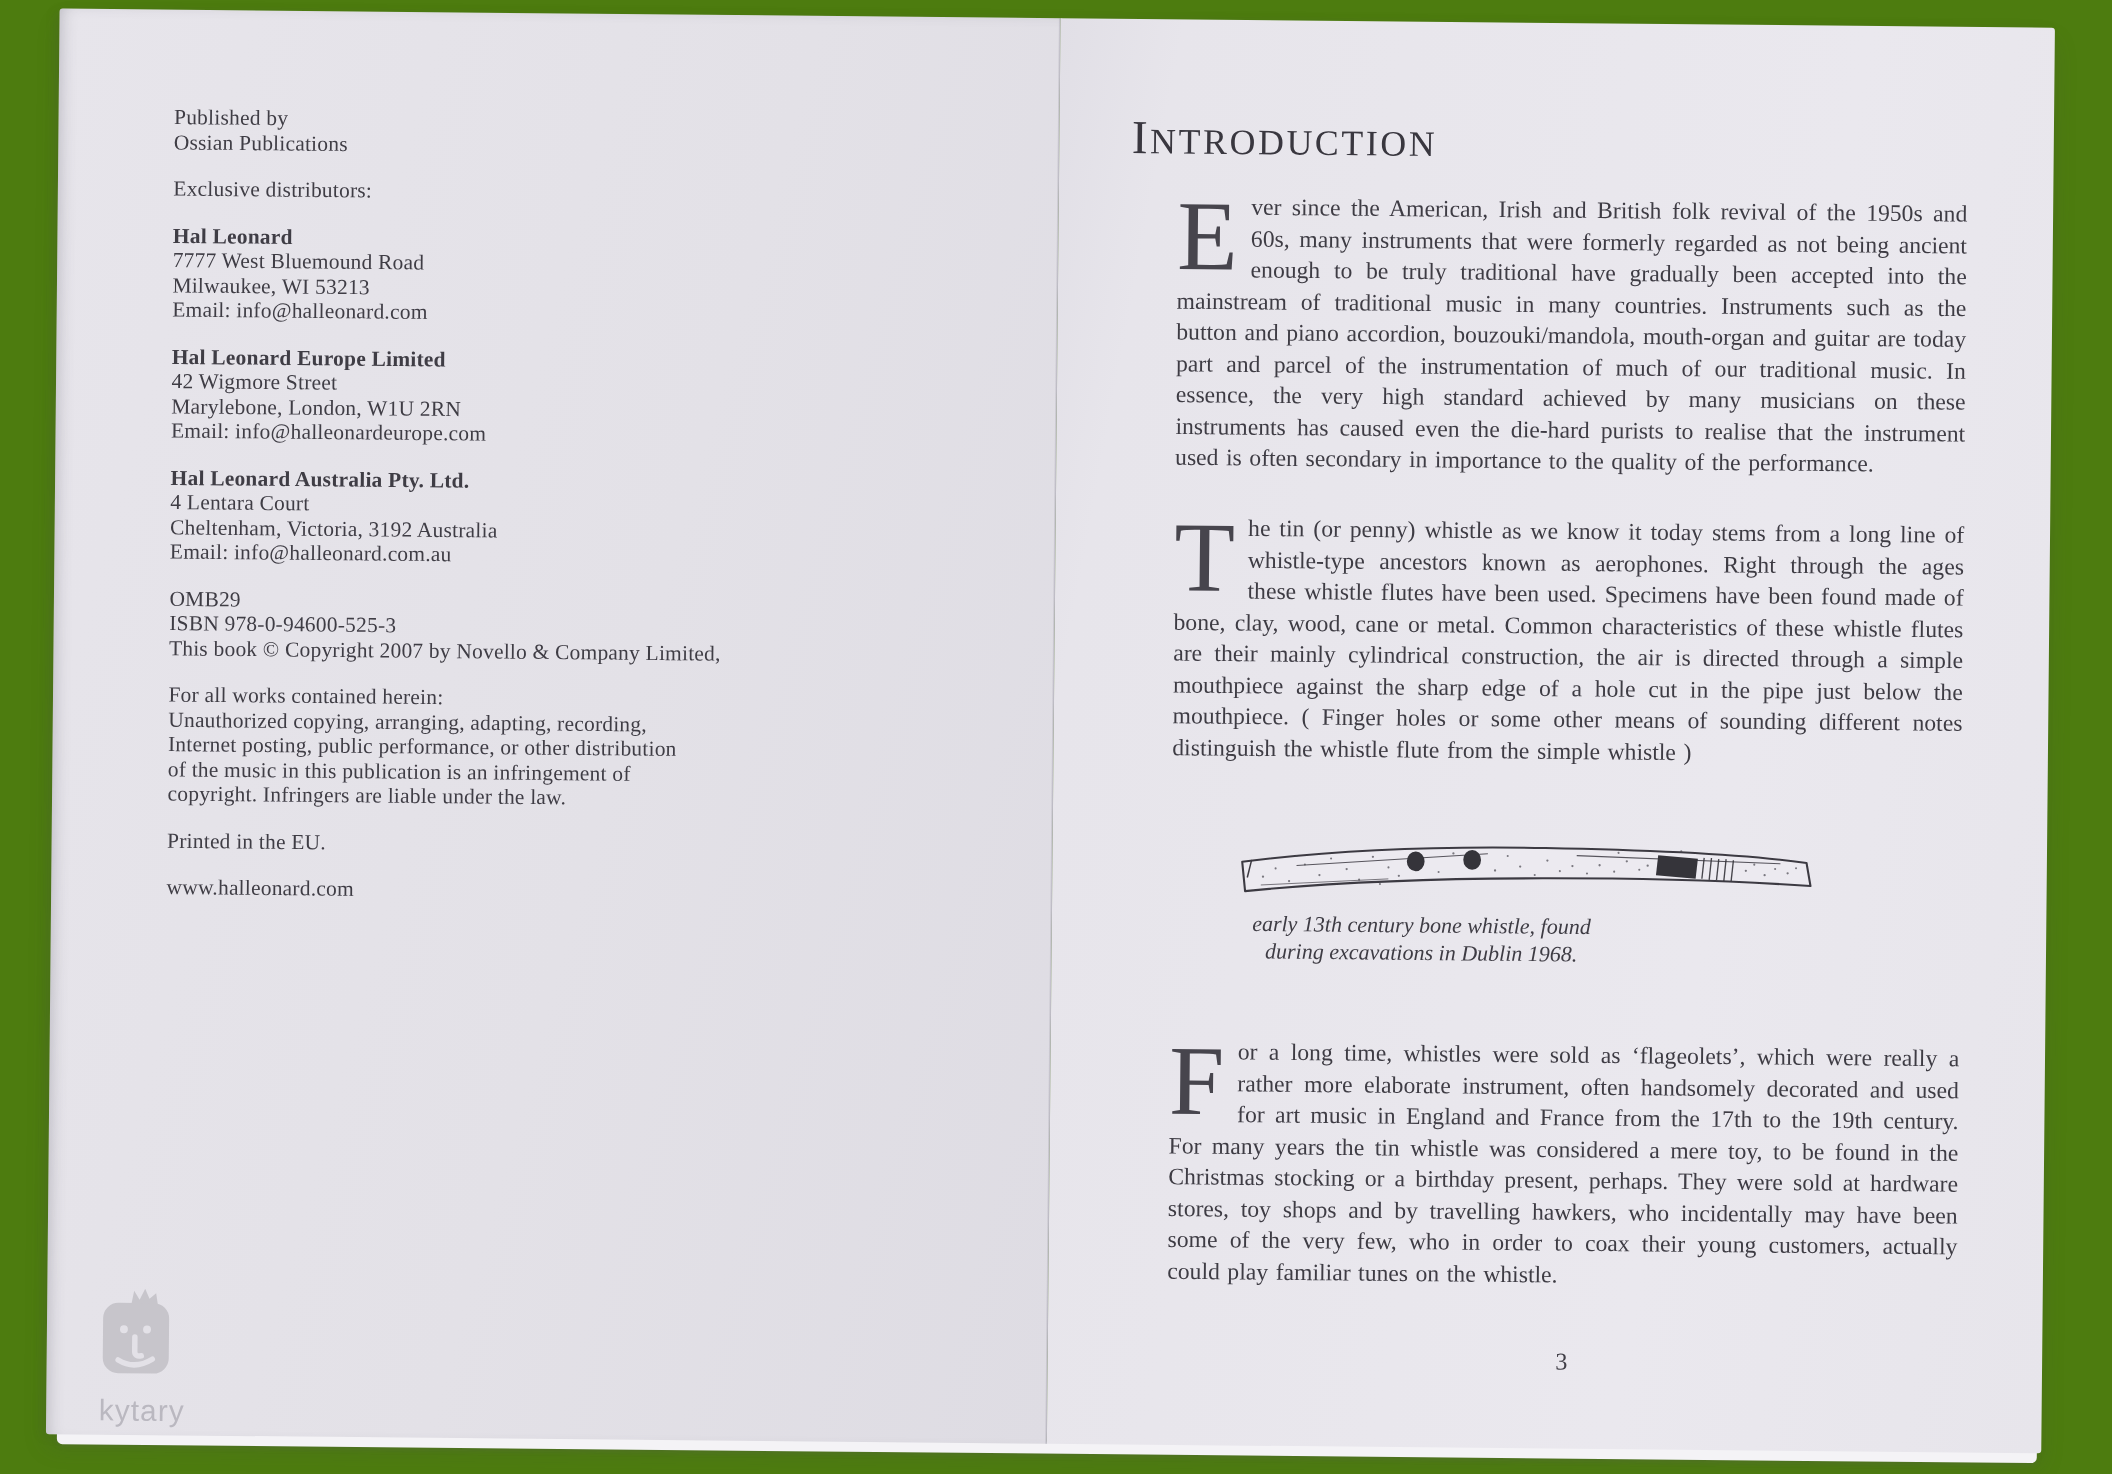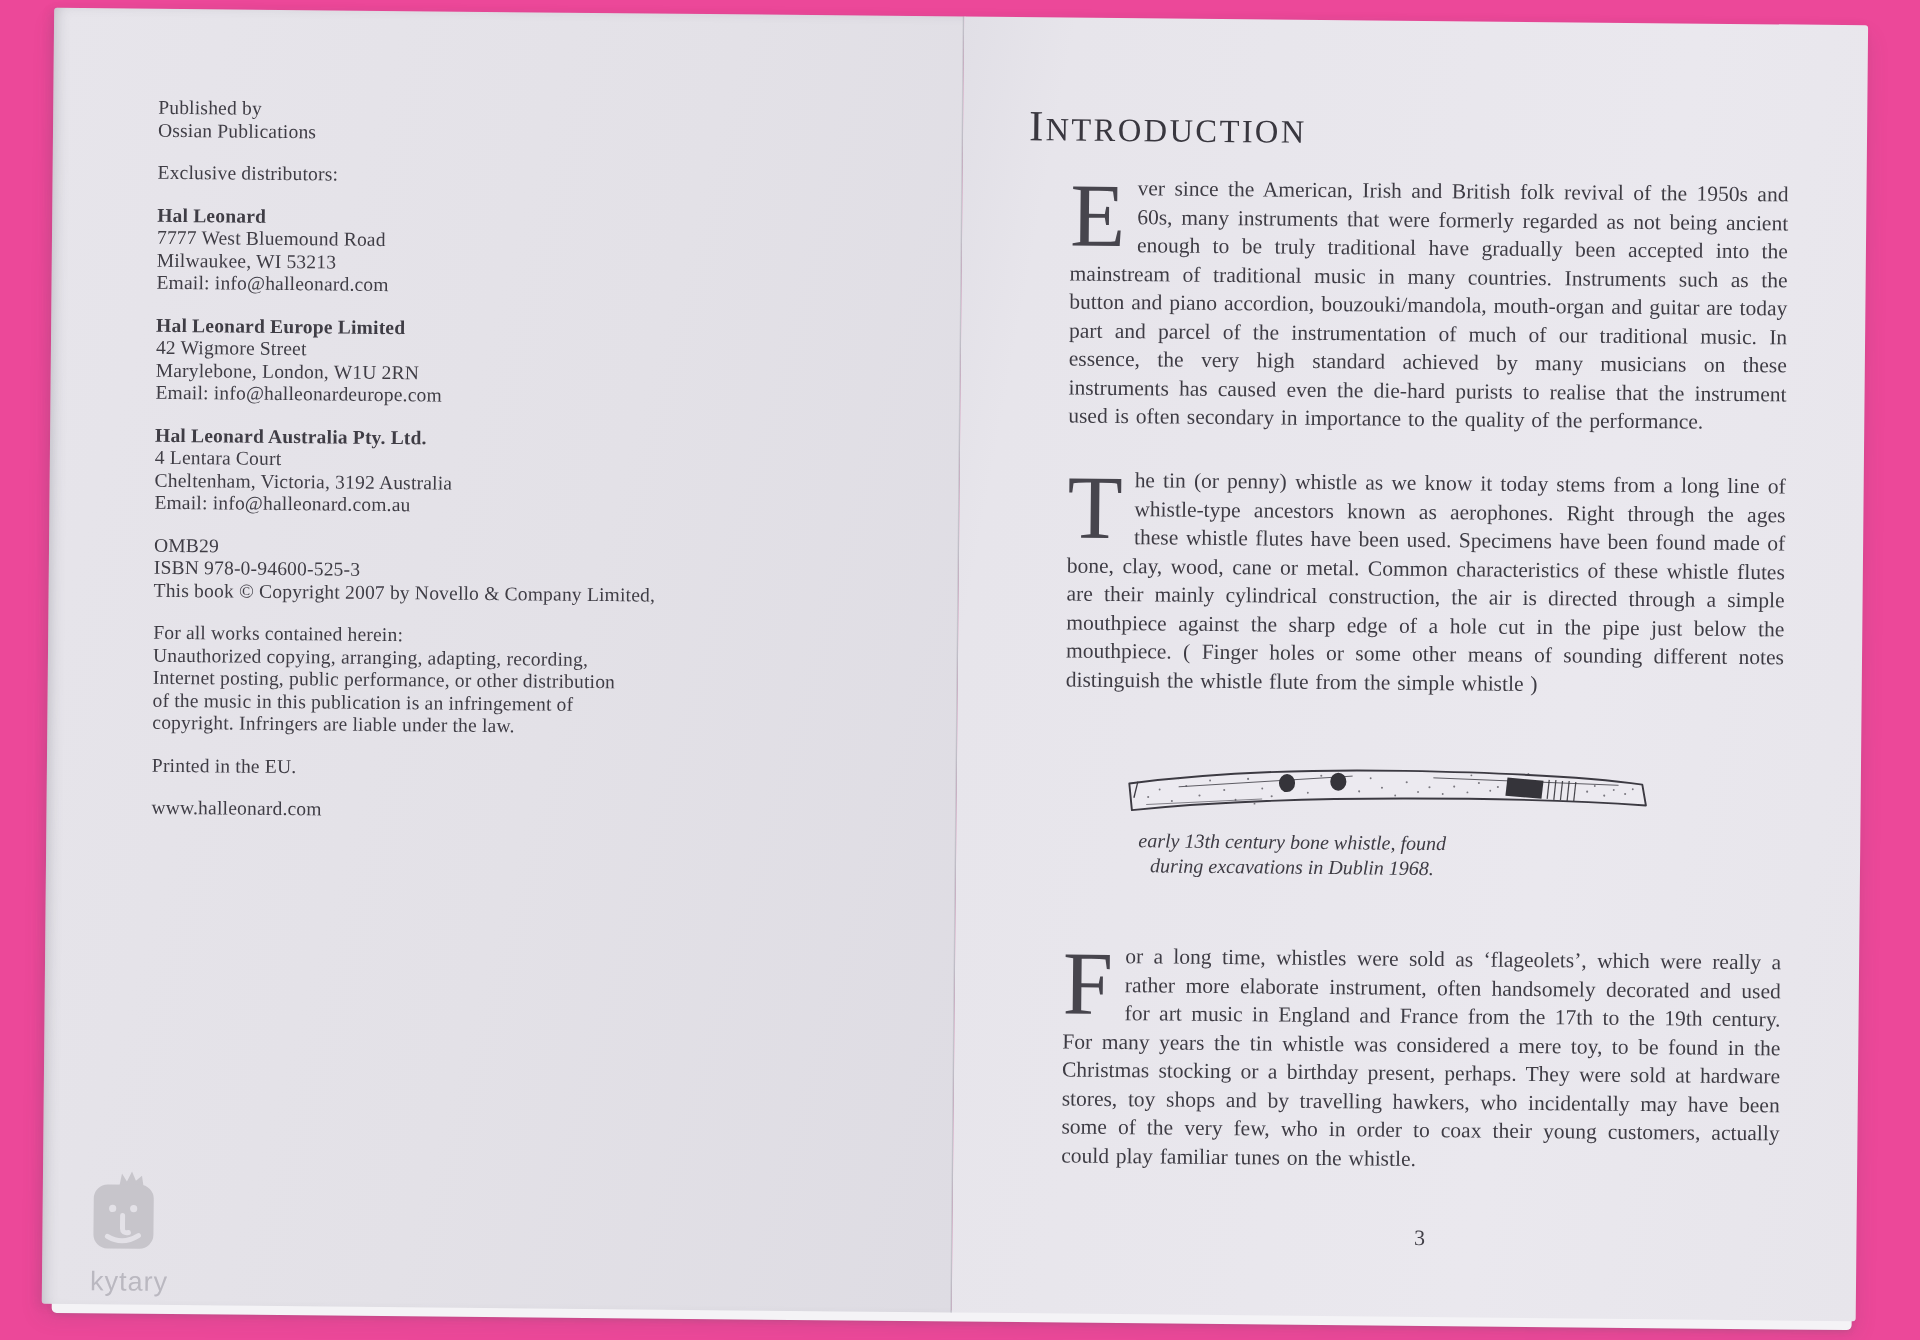--- a/index.html
+++ b/index.html
@@ -1,16 +1,16 @@
 <!DOCTYPE html>
 <html><head>
 <meta charset="utf-8">
 <style>
   html,body{margin:0;padding:0;background:#ffffff;}
-  .stage{position:relative;width:1920px;height:1340px;background:#ec4899;overflow:hidden;
+  .stage{position:relative;width:1920px;height:1340px;background:#4d7c0f;overflow:hidden;
          font-family:"Liberation Serif","DejaVu Serif",serif;}
   .book{position:absolute;left:54px;top:8px;width:1814px;height:1296px;
         transform:rotate(0.55deg);transform-origin:20px 20px;
         box-shadow:0 12px 22px rgba(70,68,82,0.14), -4px 2px 10px rgba(70,68,82,0.10);
         border-radius:3px;}
   .stack{position:absolute;left:10px;right:4px;bottom:-9px;height:11px;background:#f4f3f6;
          border-radius:0 0 5px 5px;box-shadow:0 2px 5px rgba(100,98,112,0.20);}
   .page{position:absolute;top:0;height:100%;}
   .page.left{left:0;width:910px;border-radius:3px 0 0 3px;
     background:linear-gradient(105deg,#e7e5eb 0%,#e3e1e7 55%,#dedce3 100%);

